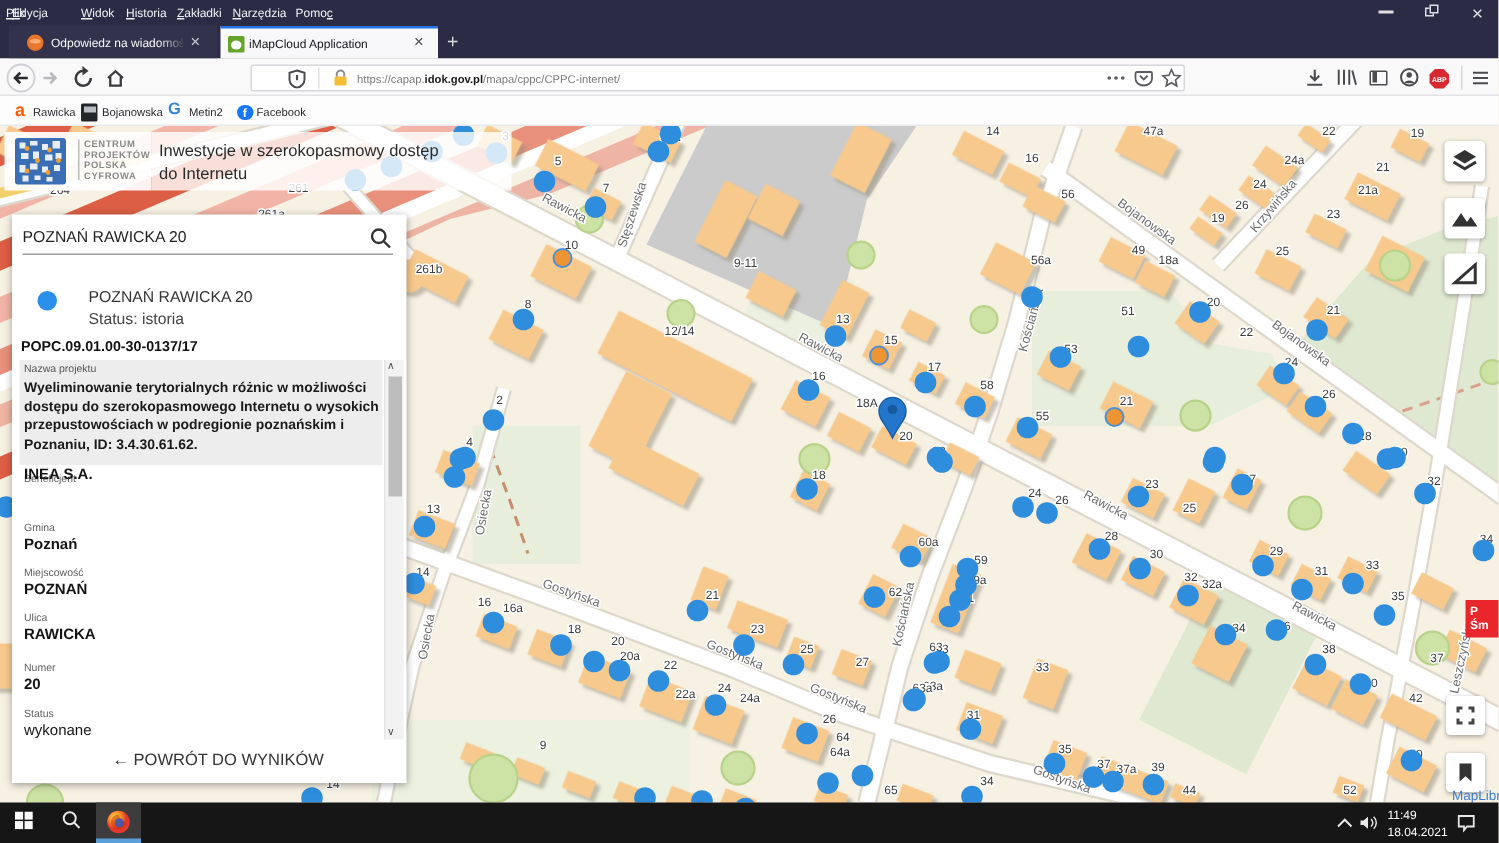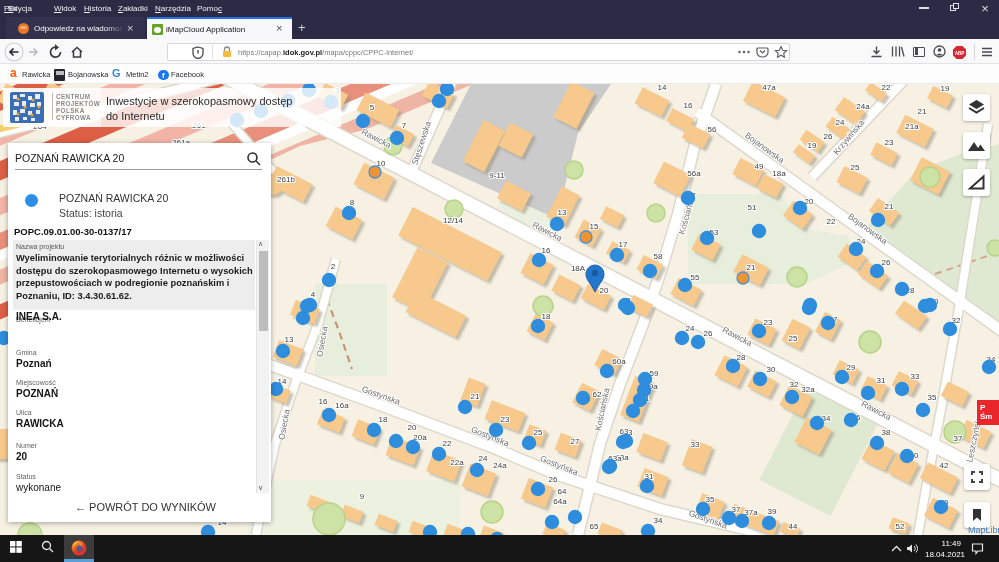--- a/index.html
+++ b/index.html
@@ -596,15 +596,15 @@
     <path d="M8 3 a5 5 0 1 0 5 5 a6.5 6.5 0 0 1 -5 -5" fill="#c2320f" opacity="0.55"></path>
     <circle cx="8.5" cy="8.5" r="3" fill="#3559b8" opacity="0.85"></circle>
   </svg>
 <svg class="abs" style="left:891px;top:545px" width="11" height="7" viewBox="0 0 11 7">
     <path d="M1 6 L5.5 1.5 L10 6" fill="none" stroke="#e8e8e8" stroke-width="1.3"></path>
   </svg>
 <svg class="abs" style="left:906px;top:543px" width="13" height="11" viewBox="0 0 13 11">
     <path d="M1 4 H3 L6 1.5 V9.5 L3 7 H1 Z" fill="#e8e8e8"></path>
     <path d="M8 3 a 3.2 3.2 0 0 1 0 5 M9.8 1.5 a 5.5 5.5 0 0 1 0 8" fill="none" stroke="#e8e8e8" stroke-width="1"></path>
   </svg>
-<div class="abs" style="left:925px;top:539px;width:36px;color:#fff;font-size:8px;text-align:right;line-height:10.5px">11:49<br>18.04.2021</div>
+<div class="abs" style="left:925px;top:539px;width:36px;color:#fff;font-size:8px;text-align:left;line-height:10.5px">11:49<br>18.04.2021</div>
 <svg class="abs" style="left:971px;top:542px" width="13" height="13" viewBox="0 0 13 13">
     <path d="M1.5 2 H11.5 V9 H7 L5 11.5 V9 H1.5 Z" fill="none" stroke="#e8e8e8" stroke-width="1.2"></path>
   </svg>
 </body></html>

